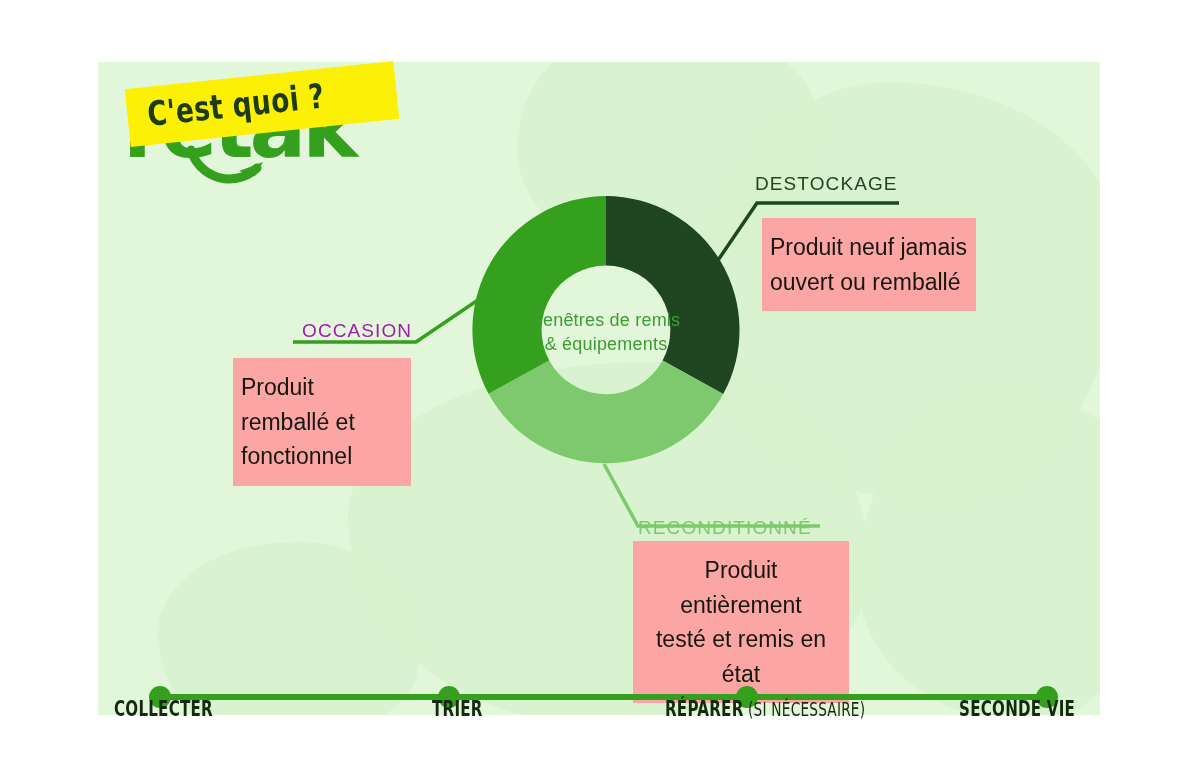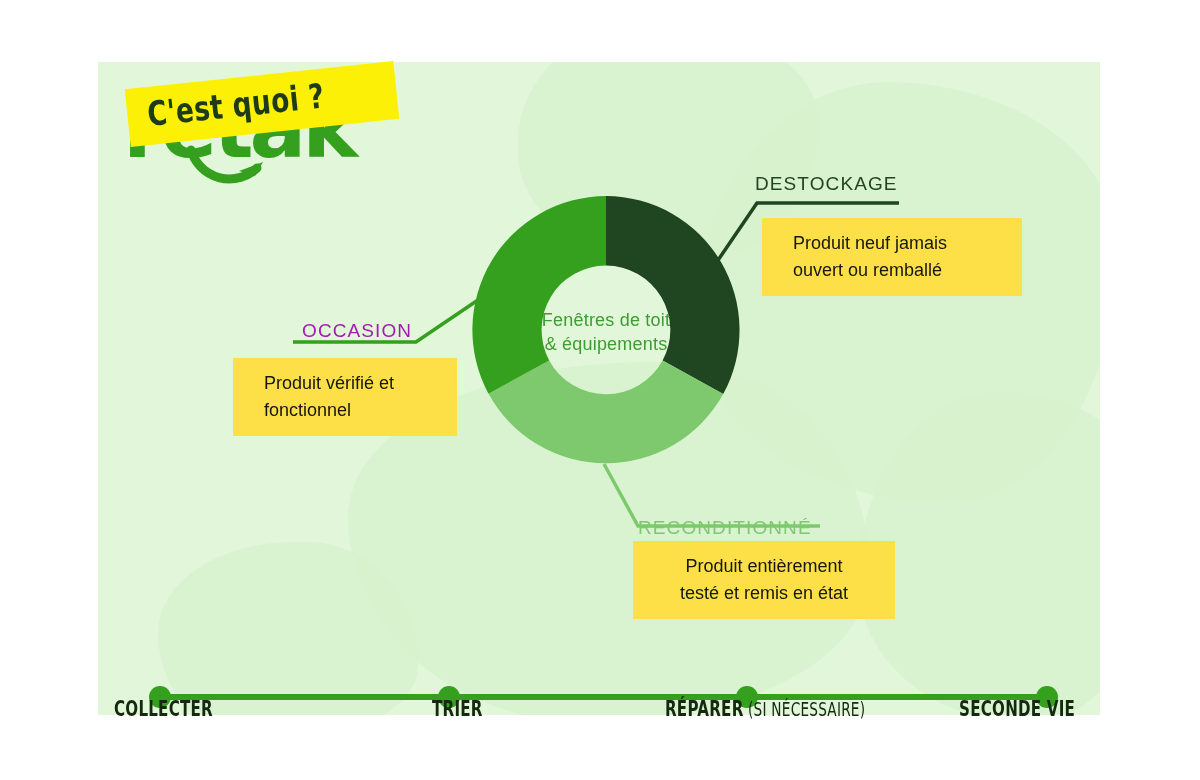--- a/index.html
+++ b/index.html
@@ -70,25 +70,25 @@
   
   .lbl{
     position:absolute;
     font-weight:normal;
     font-size:19px;
     letter-spacing:1.1px;
     white-space:nowrap;
   }
   .box{
     position:absolute;
-    background:#fde047;
+    background:#fca5a5;
     color:#16170f;
-    font-size:18px;
+    font-size:23px;
     line-height:1.5;
-    padding:12px 31px;
+    padding:12px 8px;
     white-space:pre-line;
   }
 
   .lbl-destock{left:755px;top:173px;color:#1f4620;}
   .box-destock{left:762px;top:218px;width:198px;}
 
   .lbl-occasion{left:302px;top:312px;color:#a21caf;margin-top:8px;}
   .box-occasion{left:233px;top:358px;width:162px;}
 
   .lbl-recond{left:638px;top:517px;color:#7ec96e;}
@@ -142,36 +142,36 @@
   <svg class="donut" viewBox="0 0 292 292">
 
     <path d="M 146 12 A 134 134 0 0 1 263.2 210.1 L 202.6 176.6 A 64.5 64.5 0 0 0 146 81.5 Z" fill="#1f4620"></path>
 
     <path d="M 263.2 210.1 A 134 134 0 0 1 28.5 209.7 L 89.2 176.4 A 64.5 64.5 0 0 0 202.6 176.6 Z" fill="#7ec96e"></path>
 
     <path d="M 28.5 209.7 A 134 134 0 0 1 146 12 L 146 81.5 A 64.5 64.5 0 0 0 89.2 176.4 Z" fill="#35a01e"></path>
   </svg>
 
   <div class="donut-center">
-    <div>Fenêtres de toit</div>
+    <div>Fenêtres de remis</div>
     <div>&amp; équipements</div>
   </div>
 
   <svg style="position:absolute;left:0;top:0;width:1200px;height:780px;pointer-events:none;">
     <polyline points="712,269 757,203 899,203" fill="none" stroke="#1f4620" stroke-width="3.5"></polyline>
     <polyline points="478,300 416,342 293,342" fill="none" stroke="#35a01e" stroke-width="3.5"></polyline>
     <polyline points="604,464 638,526 820,526" fill="none" stroke="#7ec96e" stroke-width="3.5"></polyline>
   </svg>
 
   <div class="lbl lbl-destock">DESTOCKAGE</div>
   <div class="box box-destock">Produit neuf jamais
 ouvert ou remballé</div>
 
   <div class="lbl lbl-occasion">OCCASION</div>
-  <div class="box box-occasion">Produit vérifié et
+  <div class="box box-occasion">Produit remballé et
 fonctionnel</div>
 
   <div class="lbl lbl-recond">RECONDITIONNÉ</div>
   <div class="box box-recond">Produit entièrement
 testé et remis en état</div>
 
   <div class="tl-line"></div>
 
   <div class="tl-dot" style="left:149px;"></div>
   <div class="tl-dot" style="left:438px;"></div>

